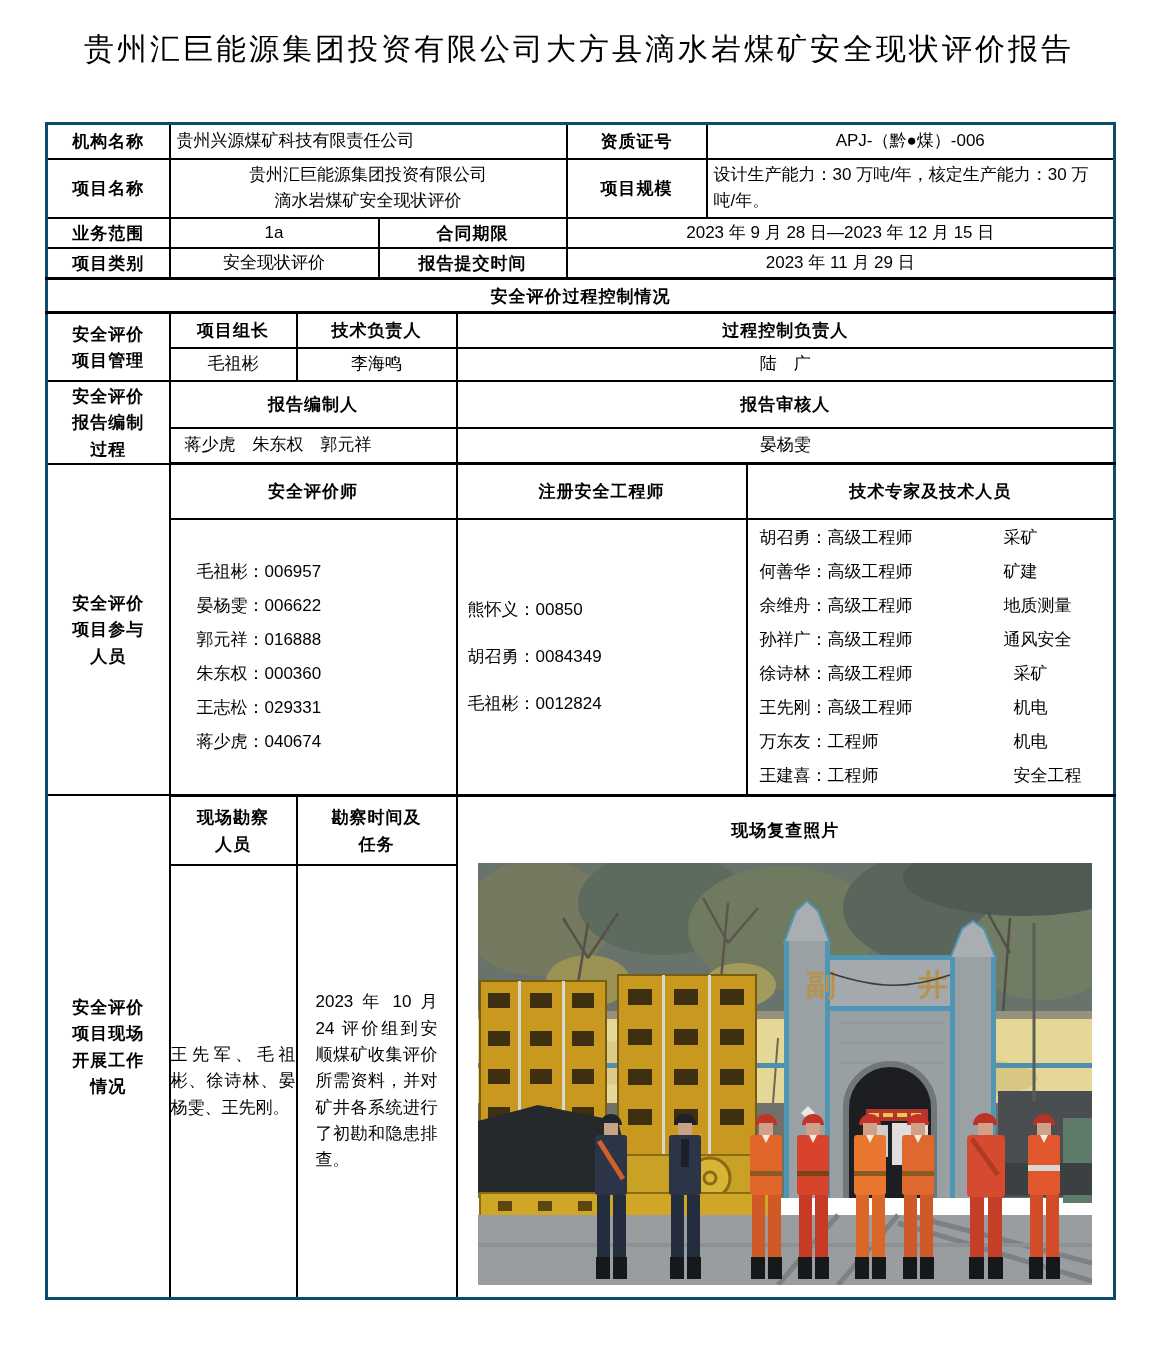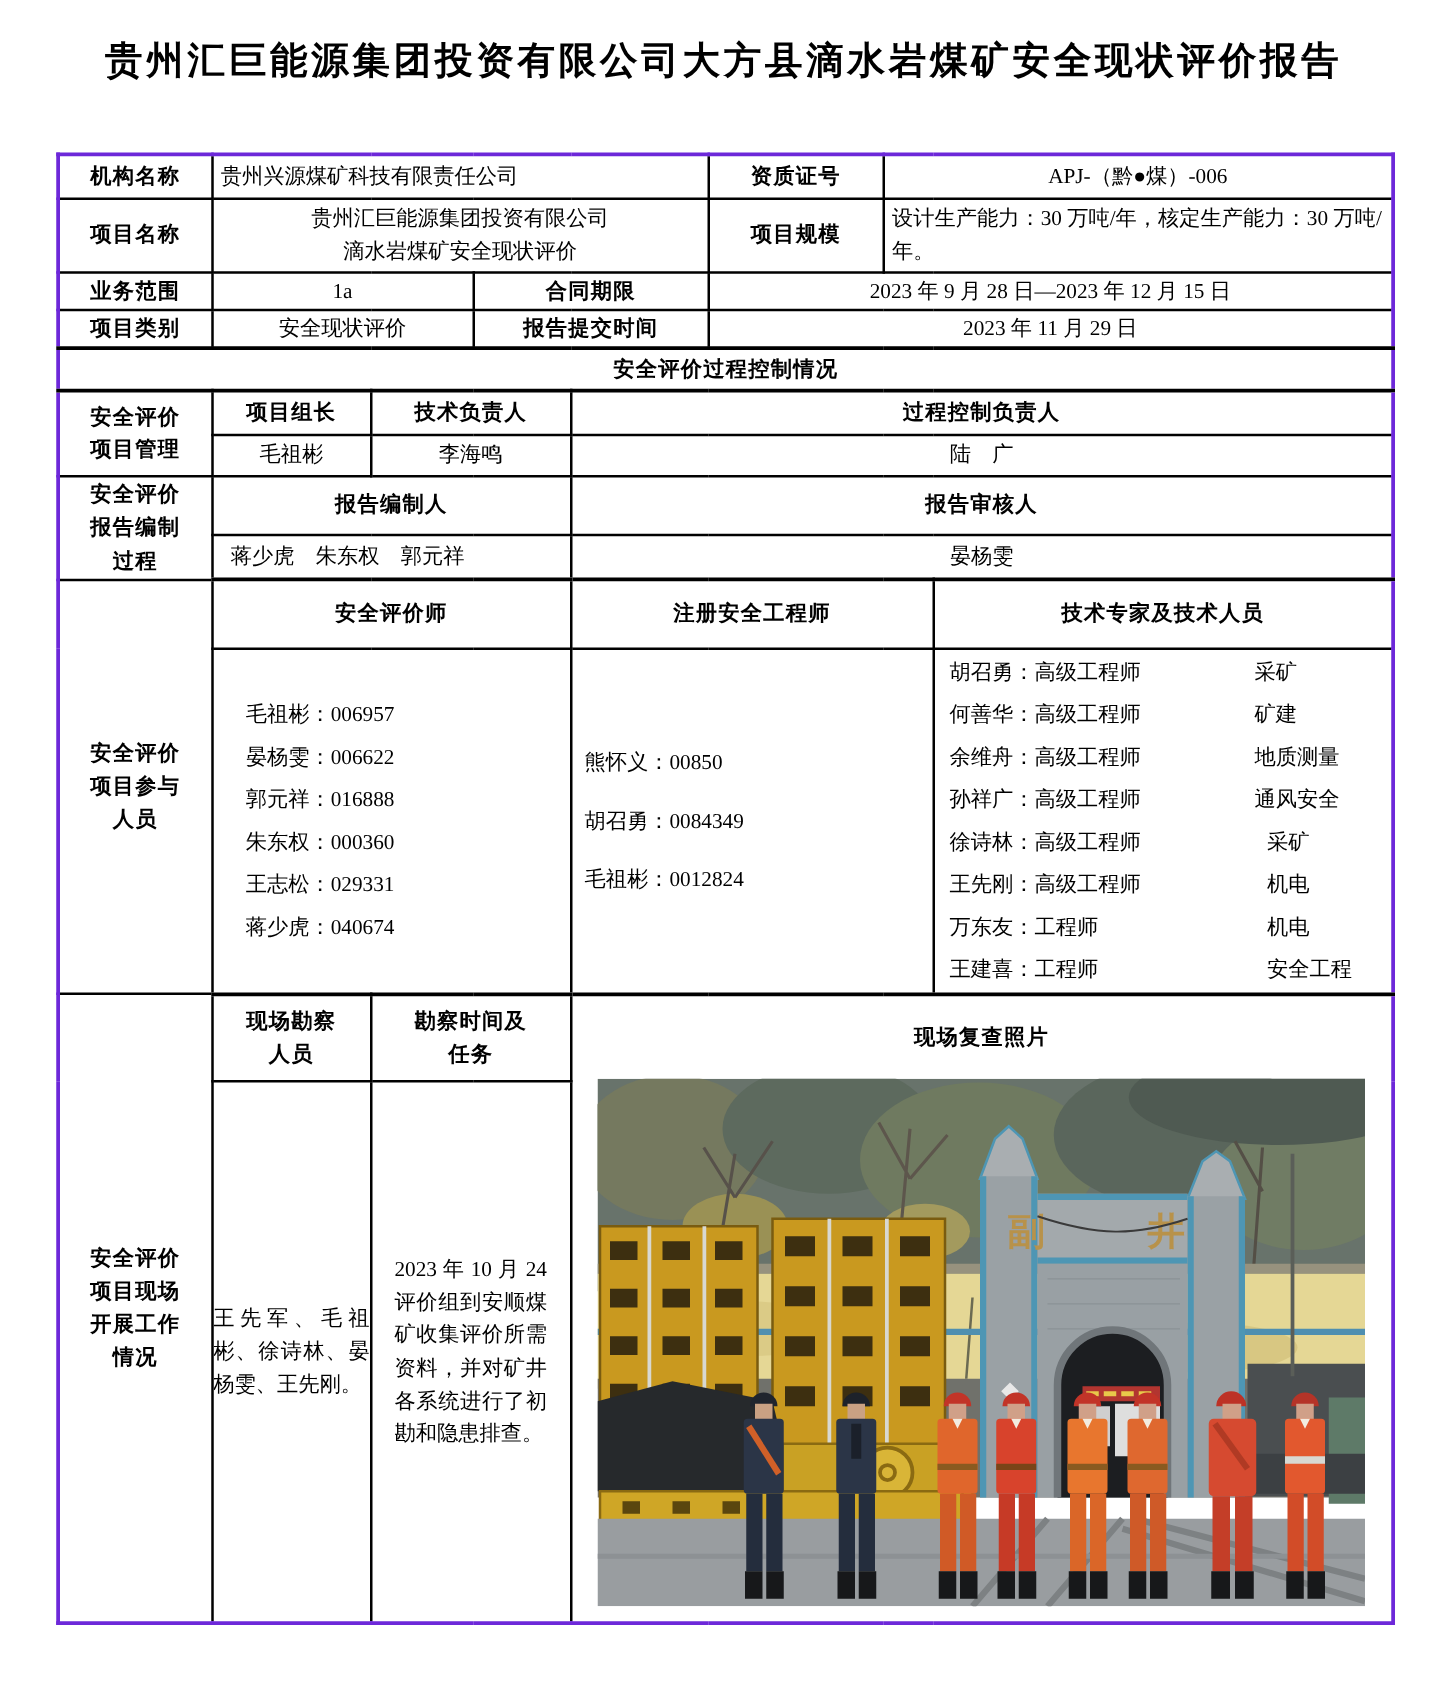--- a/index.html
+++ b/index.html
@@ -1,30 +1,30 @@
 <!DOCTYPE html>
 <html><head>
 <meta charset="utf-8">
 <style>
   html,body{margin:0;padding:0;background:#ffffff;}
   .page{position:relative;width:1158px;height:1345px;background:#fff;overflow:hidden;
         font-family:"Liberation Serif",serif;color:#000;}
-  .doc-title{padding-top:24px;text-align:center;font-family:"DejaVu Sans",sans-serif;font-weight:bold;}
+  .doc-title{padding-top:24px;text-align:center;font-family:"DejaVu Sans",sans-serif;font-weight:normal;}
   .doc-title .t1{font-size:30px;line-height:50px;letter-spacing:3px;}
   .doc-title .t2{font-size:30px;line-height:48px;letter-spacing:2px;}
   table.main{position:absolute;left:45px;top:122px;width:1068px;border-collapse:collapse;table-layout:fixed;}
   td{border:2px solid #000;padding:1px 6px;font-size:17px;text-align:center;vertical-align:middle;
      overflow:hidden;line-height:1.55;}
   td.lbl{font-family:"DejaVu Sans",sans-serif;font-weight:bold;white-space:pre-line;letter-spacing:1px;}
-  td.val{font-family:Liberation Serif, serif;margin-top:12px;}
+  td.val{font-family:Liberation Sans, sans-serif;margin-top:12px;}
   td.left{text-align:left;}
   .preline{white-space:pre-line;}
   tr.sect td{border-top-width:3px;border-bottom-width:3px;}
   tr.thickb td{border-bottom-width:3px;}
-  table.main{border:3px solid #6d28d9;}
+  table.main{border:3px solid #0c4a6e;}
   .plist{text-align:left;padding-left:26px;line-height:34px;}
   .plist.eng{line-height:47px;padding-left:10px;}
   .plist.exp{padding-left:12px;line-height:34px;}
   .exp-nt{display:inline-block;width:244px;}
   .just{ text-align:justify;text-justify:inter-character;}
   .photo-cell{vertical-align:top;padding:0;margin-top:47px;}
   .photo-caption{height:66px;display:flex;align-items:center;justify-content:center;
       font-family:"DejaVu Sans",sans-serif;font-weight:bold;font-size:17px;letter-spacing:1px;}
   svg.photo{display:block;margin:0 auto;}
 </style>

